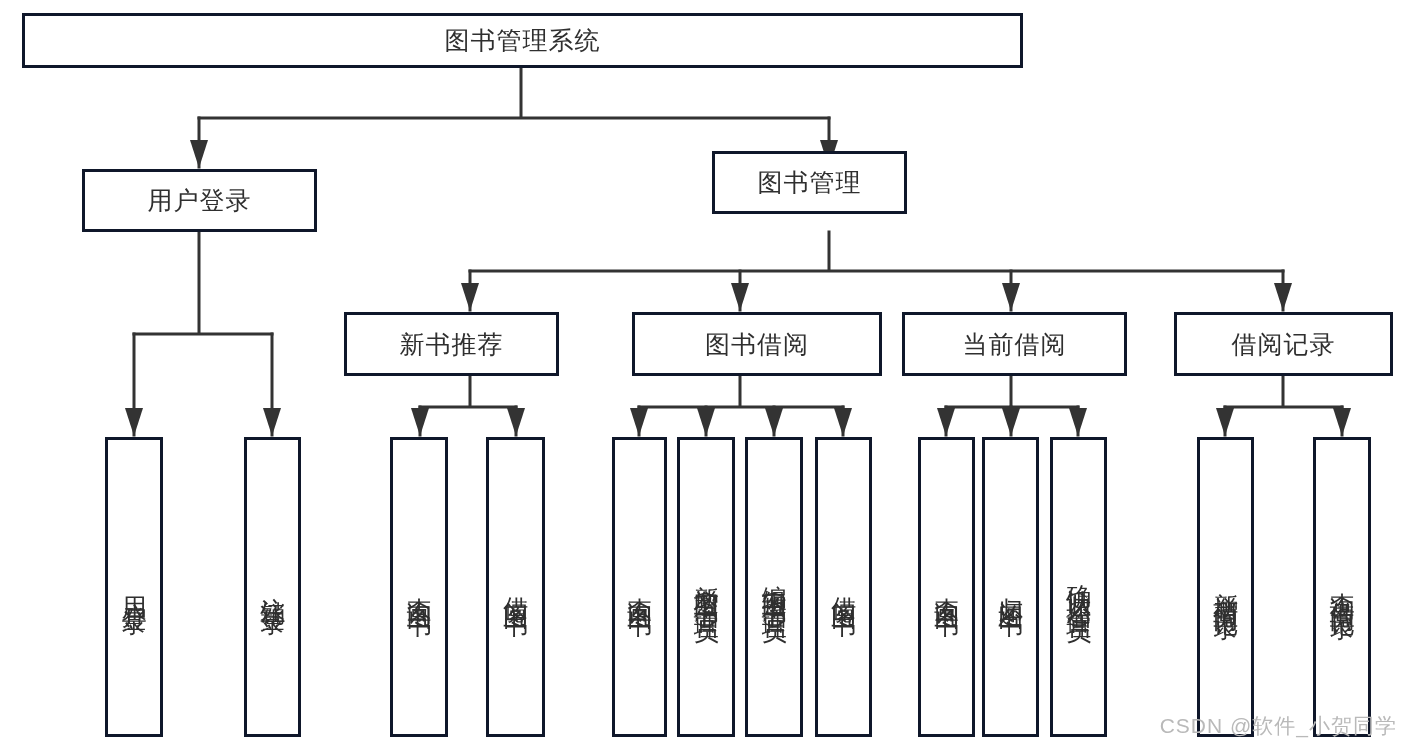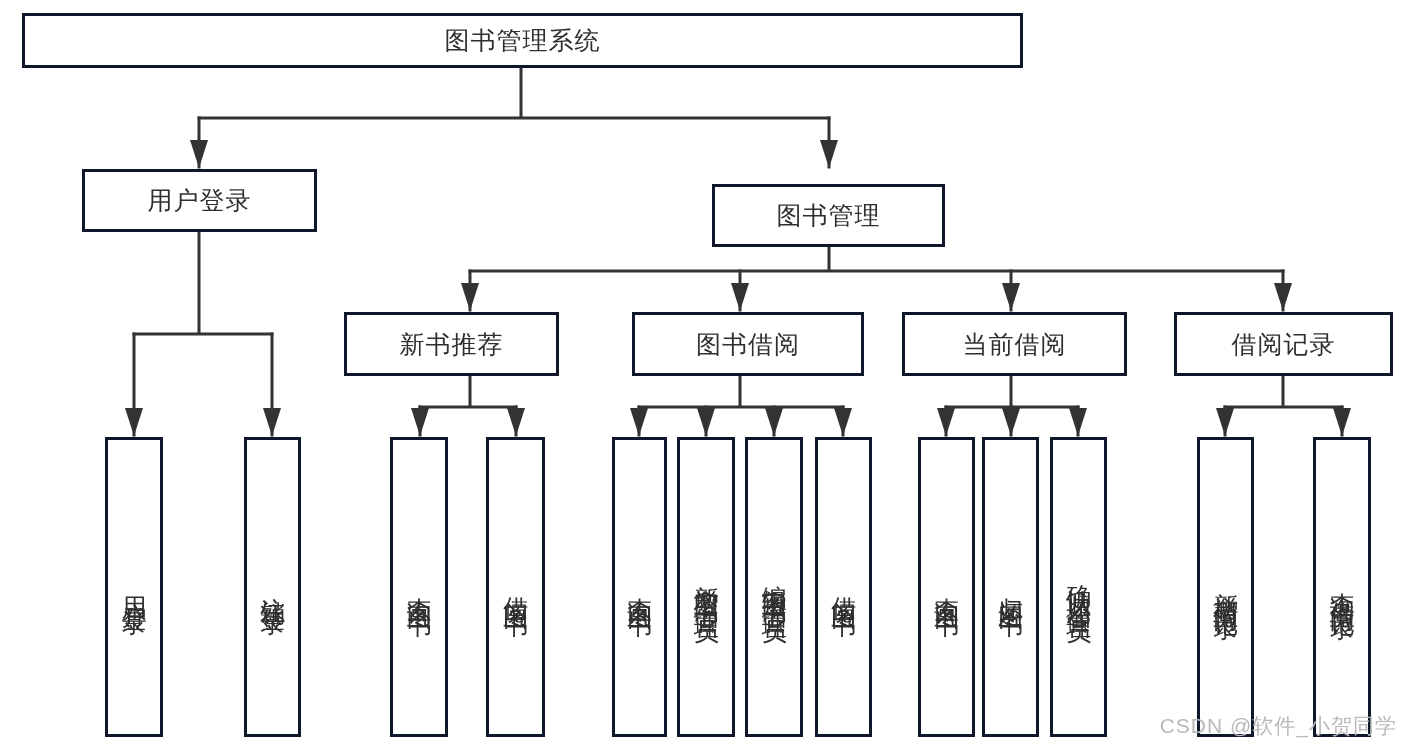--- a/index.html
+++ b/index.html
@@ -96,24 +96,24 @@
 
       <path d="M1283,376 V407 M1225,407 H1342"></path>
       <line x1="1225" y1="407" x2="1225" y2="435" marker-end="url(#ah)"></line>
       <line x1="1342" y1="407" x2="1342" y2="435" marker-end="url(#ah)"></line>
     </g>
   </svg>
 
   <div class="node hbox" style="left:22px; top:13px; width:1001px; height:55px;">图书管理系统</div>
 
   <div class="node hbox" style="left:82px; top:169px; width:235px; height:63px;">用户登录</div>
-  <div class="node hbox" style="left:712px; top:184px; width:233px; height:63px;">图书管理</div>
+  <div class="node hbox" style="left:712px; top:151px; width:195px; height:63px;">图书管理</div>
 
   <div class="node hbox" style="left:344px; top:312px; width:215px; height:64px;">新书推荐</div>
-  <div class="node hbox" style="left:632px; top:312px; width:232px; height:64px;">图书借阅</div>
+  <div class="node hbox" style="left:632px; top:312px; width:250px; height:64px;">图书借阅</div>
   <div class="node hbox" style="left:902px; top:312px; width:225px; height:64px;">当前借阅</div>
   <div class="node hbox" style="left:1174px; top:312px; width:219px; height:64px;">借阅记录</div>
 
   <div class="node vbox" style="left:105px; width:58px;">用户登录</div>
   <div class="node vbox" style="left:244px; width:57px;">注销登录</div>
 
   <div class="node vbox" style="left:390px; width:58px;">查询图书</div>
   <div class="node vbox" style="left:486px; width:59px;">借阅图书</div>
 
   <div class="node vbox" style="left:612px; width:55px;">查询图书</div>

